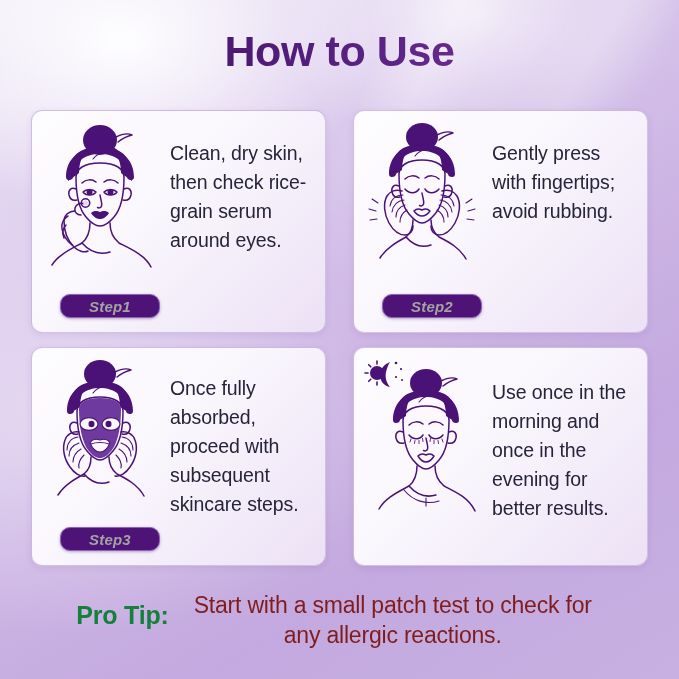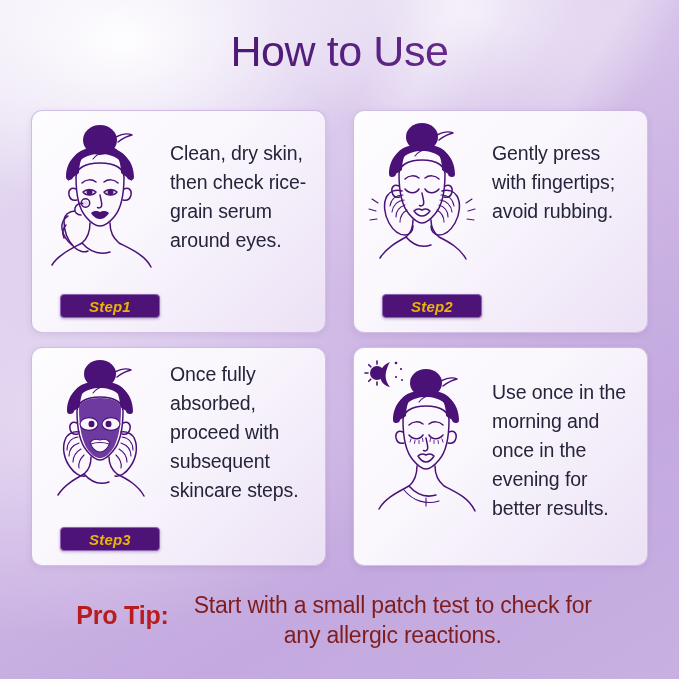--- a/index.html
+++ b/index.html
@@ -33,21 +33,21 @@
   }
 
   .page { position: relative; width: 679px; height: 679px; }
 
   
   .title {
     position: absolute;
     top: 27px; left: 0; right: 0;
     text-align: center;
     font-size: 43px;
-    font-weight: normal;
+    font-weight: bold;
     letter-spacing: -0.4px;
     background: linear-gradient(95deg, #3e1260 0%, #4a1770 30%, #5b2485 58%, #7b3296 80%, #8c3a9c 100%);
     -webkit-background-clip: text;
     background-clip: text;
     color: transparent;
     -webkit-text-fill-color: transparent;
   }
 
   
   .cards {
@@ -83,32 +83,32 @@
   .text-col {
     flex: 1 1 auto;
     padding: 28px 10px 0 4px;
     font-size: 19.5px;
     line-height: 29px;
     color: #26243a;
     letter-spacing: -0.1px;
   }
 
   .card-4 .text-col { padding-top: 30px; }
-  .card-3 .text-col { padding-top: 12px; }
+  .card-3 .text-col { padding-top: 26px; }
 
   .badge {
     position: absolute;
     left: 28px;
     bottom: 14px;
     width: 100px;
     height: 24px;
-    border-radius: 4px;
+    border-radius: 10px;
     background: #4d1376;
     border: 1.6px solid #8e63b4;
-    color: #eab308;
+    color: #a3a3a3;
     font-size: 15px;
     font-weight: bold;
     font-style: italic;
     display: flex;
     align-items: center;
     justify-content: center;
     letter-spacing: 0.2px;
     box-shadow: 0 1px 3px rgba(60,20,100,0.35);
   }
 
@@ -119,21 +119,21 @@
     top: 590px;
     display: flex;
     align-items: flex-start;
     justify-content: center;
     gap: 14px;
     padding: 0 46px;
   }
   .protip-label {
     font-size: 25px;
     font-weight: bold;
-    color: #b91c1c;
+    color: #15803d;
     white-space: nowrap;
     padding-top: 11px;
     letter-spacing: -0.2px;
   }
   .protip-text {
     font-size: 23px;
     line-height: 30px;
     color: #7f1d1d;
     text-align: center;
     max-width: 420px;

